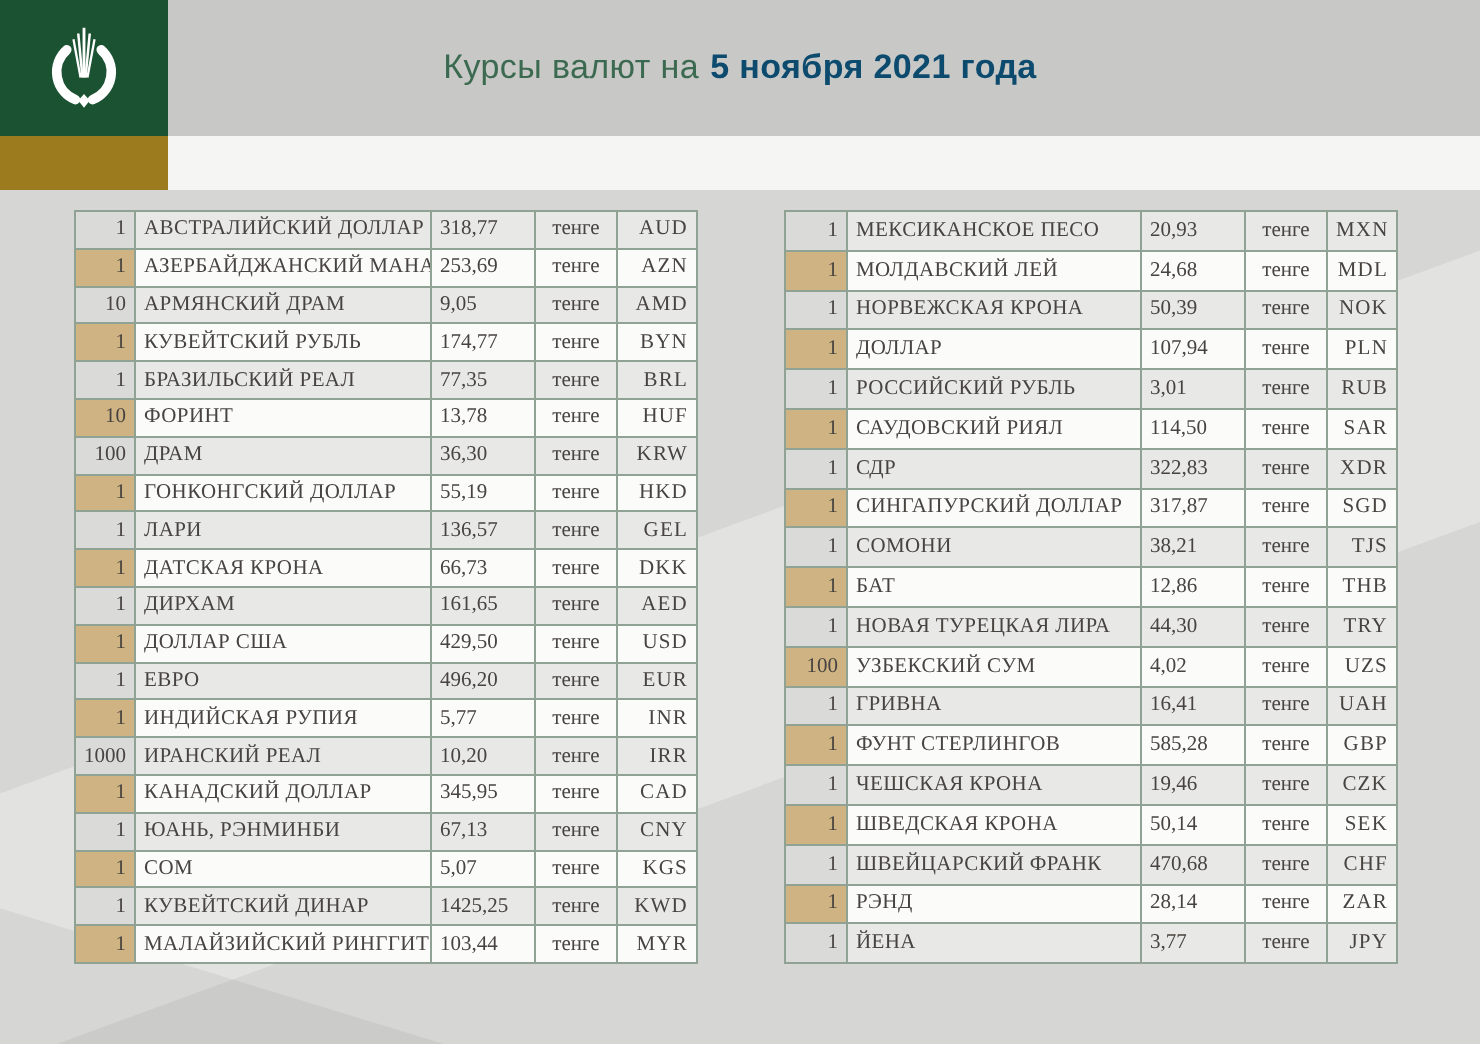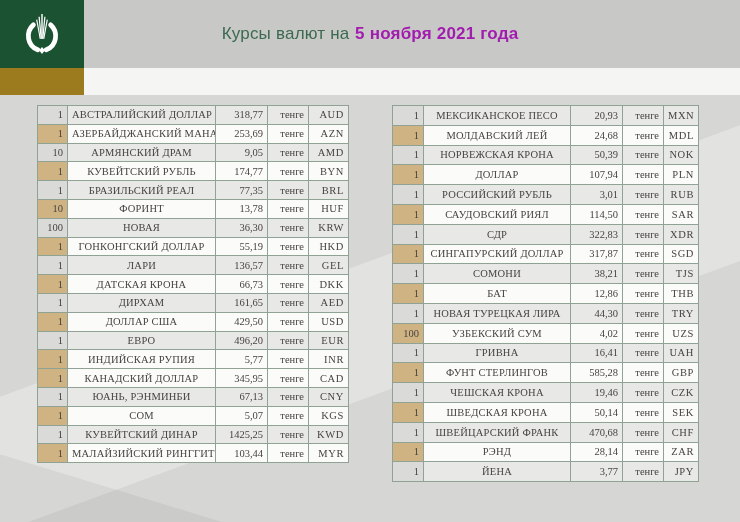--- a/index.html
+++ b/index.html
@@ -12,44 +12,44 @@
   .diag1{background:rgba(255,255,255,0.30);clip-path:polygon(0 76%,100% 24%,100% 50%,0 102%);}
   .diag2{background:rgba(255,255,255,0.35);clip-path:polygon(55% 13%,100% 4%,100% 13%,62% 18%);}
   .diag3{background:rgba(0,0,0,0.05);clip-path:polygon(0 87%,30% 100%,0 100%);}
   
   .header-band{
     position:absolute;top:0;left:0;width:740px;height:68px;background:#c8c8c6;
     display:flex;align-items:center;justify-content:center;
   }
   .white-strip{position:absolute;top:68px;left:0;width:740px;height:27px;background:#f5f5f3;}
   .title{font-family:"Liberation Sans",sans-serif;font-size:17px;color:#3c6a50;letter-spacing:0.2px;}
-  .title b{color:#a21caf;margin-left:0.33em;}
+  .title b{color:#0c4a6e;margin-left:0.33em;}
   .logo-green{
     position:absolute;top:0;left:0;width:84px;height:68px;background:#1a5232;
     display:flex;align-items:center;justify-content:center;
   }
   .logo-gold{position:absolute;top:68px;left:0;width:84px;height:27px;background:#9c7a1e;}
   
   table.rates{position:absolute;border-collapse:collapse;table-layout:fixed;}
   table.rates td{
     border:1px solid #8fa294;font-size:10.5px;color:#474340;
     padding:0 4px;white-space:nowrap;overflow:hidden;
   }
   .t-left{left:37px;top:105px;width:311px;}
   .t-left td{height:17.8px;}
   .t-right{left:392px;top:105px;width:306px;}
   .t-right td{height:18.8px;}
   tr.odd td{background:#e8e8e6;}
   tr.even td{background:#fbfbf9;}
   tr.odd td.c-qty{background:#dadad8;}
   tr.even td.c-qty{background:#cfb383;}
   .c-qty{text-align:right;}
-  .c-name{text-align:center;letter-spacing:0.2px;}
-  .c-rate{text-align:right;}
-  .c-unit{text-align:right;margin-left:19px;}
+  .c-name{text-align:left;letter-spacing:0.2px;}
+  .c-rate{}
+  .c-unit{text-align:center;margin-left:19px;}
   .c-code{text-align:right;letter-spacing:0.6px;}
 </style>
 </head>
 <body>
 
 <div class="page">
 
   <div class="diag diag1"></div>
   <div class="diag diag2"></div>
   <div class="diag diag3"></div>
@@ -127,21 +127,21 @@
     <tr class="even">
       <td class="c-qty">10</td>
       <td class="c-name">ФОРИНТ</td>
       <td class="c-rate">13,78</td>
       <td class="c-unit">тенге</td>
       <td class="c-code">HUF</td>
     </tr>
 
     <tr class="odd">
       <td class="c-qty">100</td>
-      <td class="c-name">НОВАЯ</td>
+      <td class="c-name">ДРАМ</td>
       <td class="c-rate">36,30</td>
       <td class="c-unit">тенге</td>
       <td class="c-code">KRW</td>
     </tr>
 
     <tr class="even">
       <td class="c-qty">1</td>
       <td class="c-name">ГОНКОНГСКИЙ ДОЛЛАР</td>
       <td class="c-rate">55,19</td>
       <td class="c-unit">тенге</td>
@@ -189,20 +189,27 @@
     </tr>
 
     <tr class="even">
       <td class="c-qty">1</td>
       <td class="c-name">ИНДИЙСКАЯ РУПИЯ</td>
       <td class="c-rate">5,77</td>
       <td class="c-unit">тенге</td>
       <td class="c-code">INR</td>
     </tr>
 
+    <tr class="odd">
+      <td class="c-qty">1000</td>
+      <td class="c-name">ИРАНСКИЙ РЕАЛ</td>
+      <td class="c-rate">10,20</td>
+      <td class="c-unit">тенге</td>
+      <td class="c-code">IRR</td>
+    </tr>
 
     <tr class="even">
       <td class="c-qty">1</td>
       <td class="c-name">КАНАДСКИЙ ДОЛЛАР</td>
       <td class="c-rate">345,95</td>
       <td class="c-unit">тенге</td>
       <td class="c-code">CAD</td>
     </tr>
 
     <tr class="odd">

